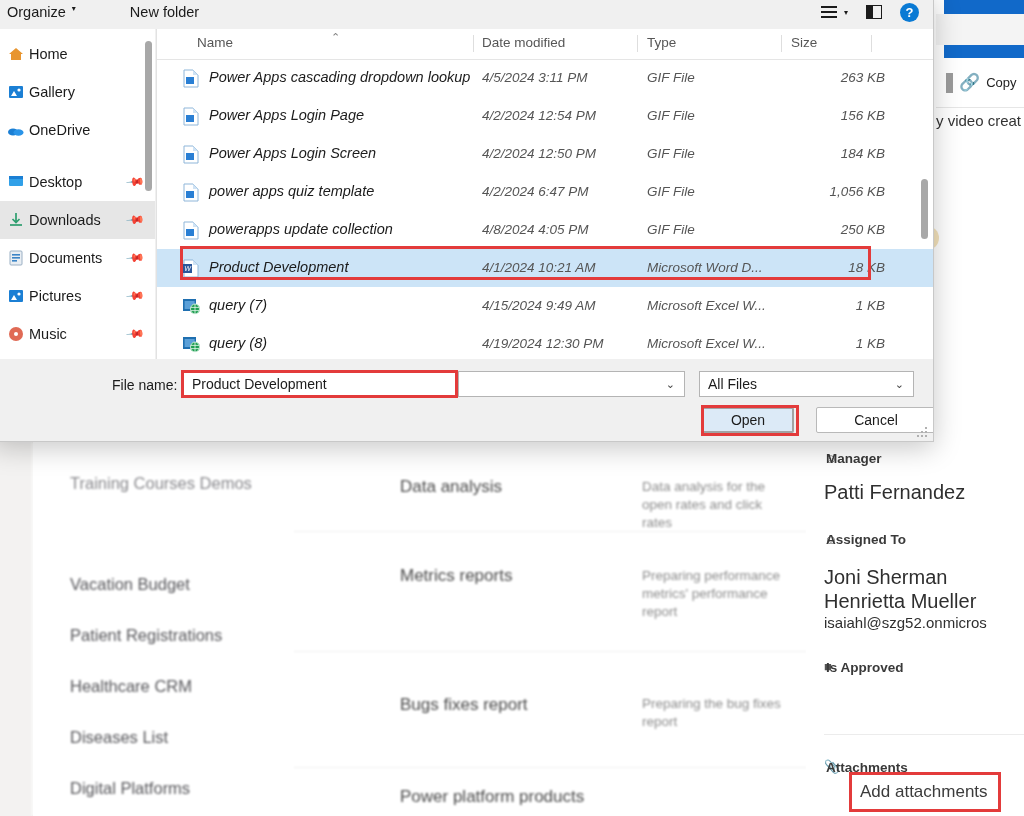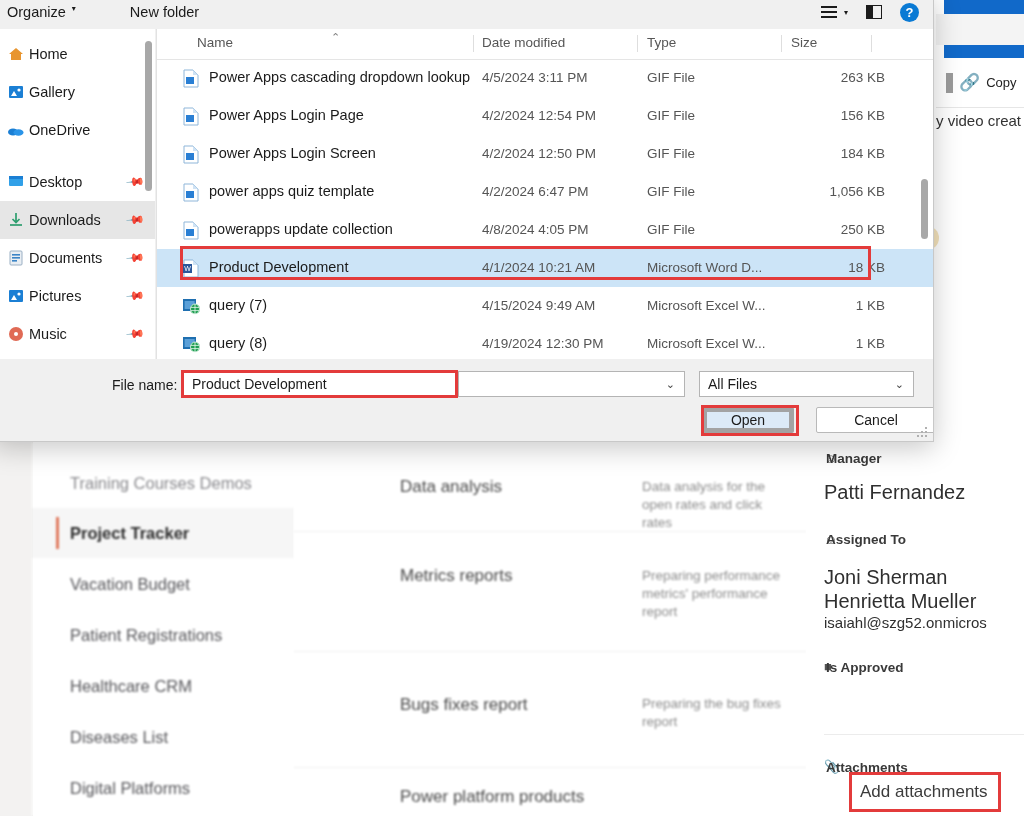--- a/index.html
+++ b/index.html
@@ -335,21 +335,21 @@
   }
   .sort-chevron {
     position: absolute;
     top: 2px;
     font-size: 11px;
     color: #808080;
   }
 
   .file-row {
     position: absolute;
-    left: 0; right: 0; height: 38px;
+    left: 0; right: 0; height: 38px; font-style: italic;
   }
   .file-row.selected {
     background: #cce4f7;
   }
   .fr-icon {
     position: absolute;
     left: 25px; top: 10px;
     width: 18px; height: 19px;
   }
   .fr-name {
@@ -418,21 +418,21 @@
     background: #ffffff;
     border: 1px solid #b9b9b9;
     border-radius: 2px;
     font-size: 14px;
     color: #1b1b1b;
     display: flex; align-items: center; justify-content: center;
     box-sizing: border-box;
   }
   .dlg-btn.primary {
     background: #dceaf7;
-    border: 5px solid #a3a3a3;
+    border: 2px solid #a3a3a3;
   }
   .resize-grip {
     position: absolute;
     right: 6px; bottom: 4px;
     width: 12px; height: 12px;
   }
   .resize-grip i {
     position: absolute;
     width: 2px; height: 2px;
     background: #b0b0b0;
@@ -463,23 +463,20 @@
       <span class="bg-copy-label">Copy</span>
     </div>
     <div class="bg-video-text">y video creat</div>
 
     <div class="bg-main"></div>
     <div class="bg-left-rail"></div>
 
     <div class="bg-nav">
       <div class="bg-nav-item dim" style="top:16px;">
         <span>Training Courses Demos</span>
-      </div>
-      <div class="bg-nav-item active" style="top:66px;">
-        <span>Project Tracker</span>
       </div>
       <div class="bg-nav-item" style="top:117px;">
         <span>Vacation Budget</span>
       </div>
       <div class="bg-nav-item" style="top:219px;">
         <span>Healthcare CRM</span>
       </div>
       <div class="bg-nav-item" style="top:168px;">
         <span>Patient Registrations</span>
       </div>

